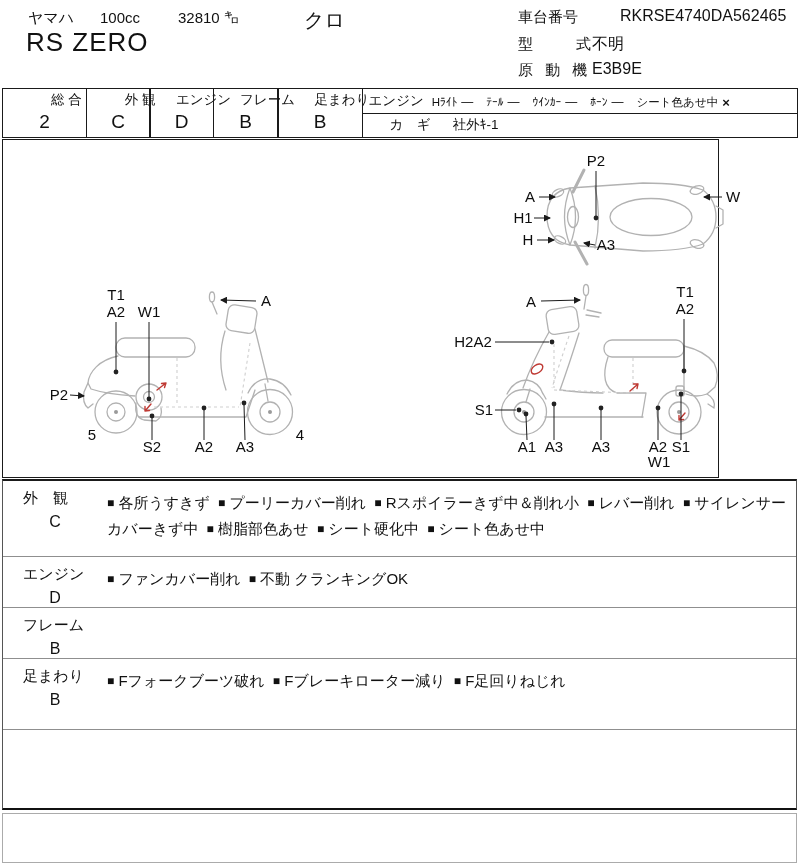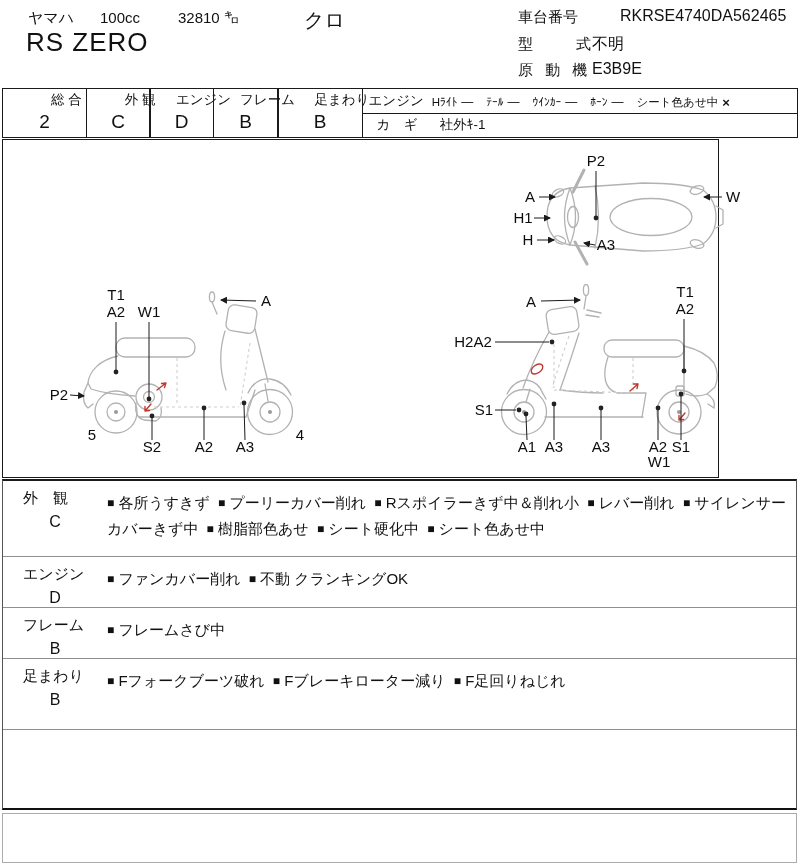--- a/index.html
+++ b/index.html
@@ -21,21 +21,21 @@
   .ratings{position:absolute;left:2px;top:88px;width:796px;height:50px;display:flex;}
   .rate-cell{
     box-sizing:border-box;border:1.5px solid #1a1a1a;height:50px;
     display:flex;flex-direction:column;align-items:center;
   }
   .rate-cell + .rate-cell, .safety-cell{margin-left:-1.5px;}
   .rate-label{font-size:13.5px;margin-top:2px;white-space:nowrap;margin-left:44px;}
   .rate-grade{font-size:19px;line-height:26px;}
   .safety-cell{box-sizing:border-box;border:1.5px solid #1a1a1a;height:50px;flex:1;display:flex;flex-direction:column;}
   .safety-row1{box-sizing:border-box;height:24.5px;border-bottom:1.5px solid #1a1a1a;display:flex;align-items:center;padding-left:6px;}
-  .safety-row2{height:23px;display:flex;align-items:center;padding-left:14px;}
+  .safety-row2{height:23px;display:flex;align-items:center;padding-left:27px;}
   .safety-label{font-size:13.5px;white-space:nowrap;margin-right:8px;}
   .sp-item{display:inline-flex;align-items:center;margin-right:13px;white-space:nowrap;}
   .sp-name{font-size:11.5px;}
   .sp-status{font-size:12px;margin-left:4px;}
   .sp-status.ng{font-weight:bold;font-size:13px;}
   .key-label{font-size:13.5px;margin-right:22px;}
   .key-value{font-size:13.5px;}
   
   .diagram-box{position:absolute;left:2px;top:139px;width:717px;height:339px;box-sizing:border-box;border:1.5px solid #1a1a1a;}
   .diagram-box svg{display:block;}
@@ -293,21 +293,20 @@
       <div class="sec-name">エンジン</div>
       <div class="sec-grade">D</div>
     </div>
     <div class="sec-items"><span class="item"><span class="sq">■</span> ファンカバー削れ  </span><span class="item"><span class="sq">■</span> 不動 クランキングOK  </span></div>
   </div>
   <div class="section-row" style="height:51px;">
     <div class="sec-label">
       <div class="sec-name">フレーム</div>
       <div class="sec-grade">B</div>
     </div>
-    <div class="sec-items"><span class="item"><span class="sq">■</span> フレームさび中  </span></div>
   </div>
   <div class="section-row" style="height:71px;">
     <div class="sec-label">
       <div class="sec-name">足まわり</div>
       <div class="sec-grade">B</div>
     </div>
     <div class="sec-items"><span class="item"><span class="sq">■</span> Fフォークブーツ破れ  </span><span class="item"><span class="sq">■</span> Fブレーキローター減り  </span><span class="item"><span class="sq">■</span> F足回りねじれ  </span></div>
   </div>
   <div class="section-row" style="height:79px;">
     <div class="sec-items"></div>

